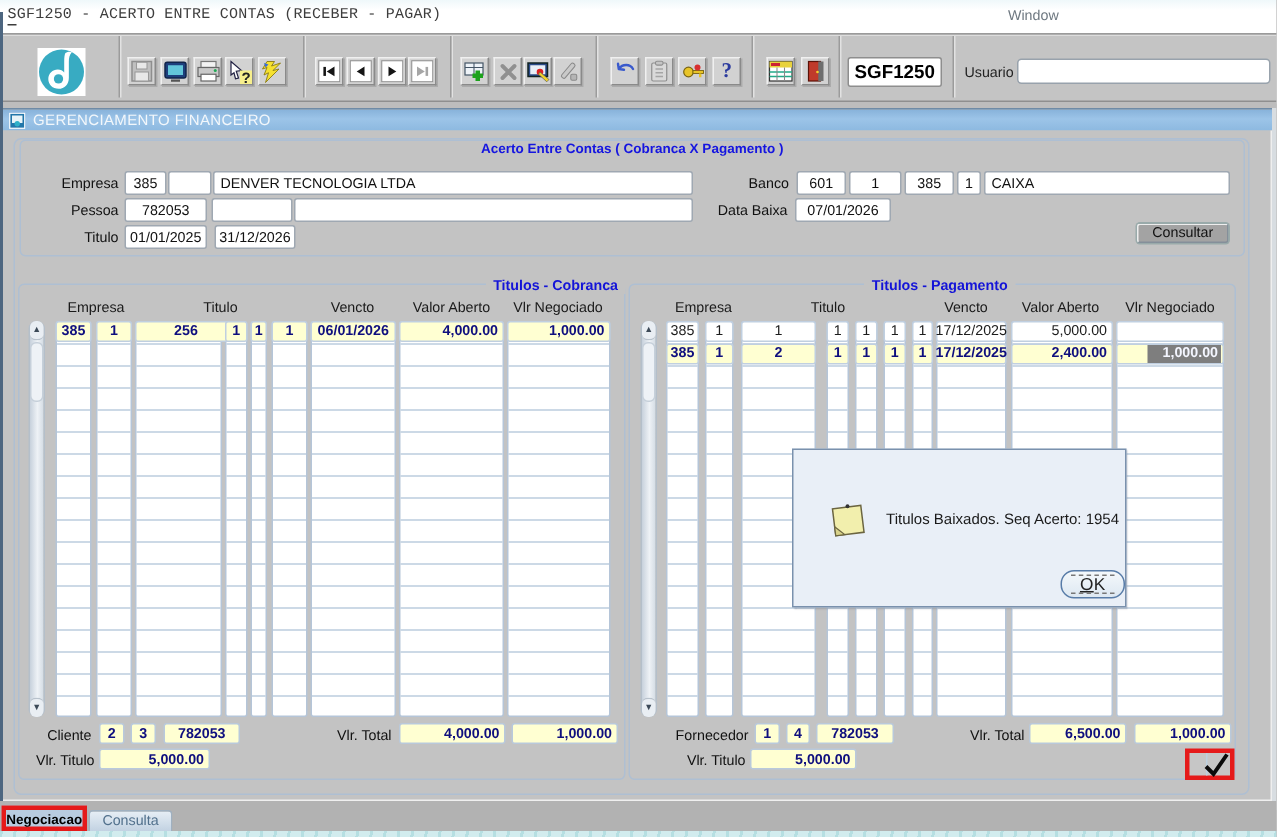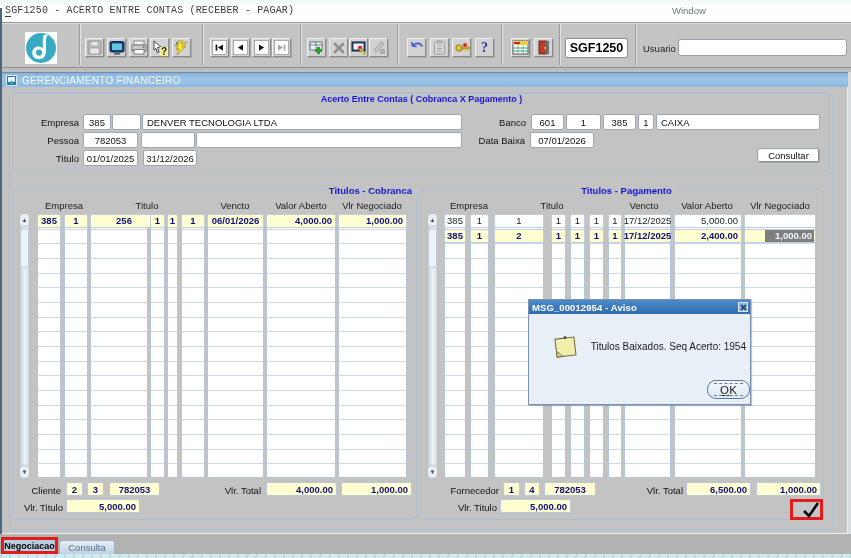--- a/index.html
+++ b/index.html
@@ -207,21 +207,21 @@
 <div class="fld la" style="left:656px;top:114px;width:164px">CAIXA</div>
 <div class="lab" style="left:9px;top:135px;width:70px">Pessoa</div>
 <div class="fld" style="left:83px;top:132px;width:55px">782053</div>
 <div class="fld" style="left:141px;top:132px;width:54px"></div>
 <div class="fld" style="left:196px;top:132px;width:266px"></div>
 <div class="lab" style="left:455px;top:135px;width:70px">Data Baixa</div>
 <div class="fld" style="left:530px;top:132px;width:64px">07/01/2026</div>
 <div class="lab" style="left:9px;top:153px;width:70px">Titulo</div>
 <div class="fld" style="left:83px;top:150px;width:55px">01/01/2025</div>
 <div class="fld" style="left:143px;top:150px;width:54px">31/12/2026</div>
-<div class="abs" style="left:758px;top:149px;width:61px;height:13px;background:#ffffff;border:1px solid;border-color:#eee #848f9a #848f9a #eee;border-radius:2px;box-shadow:0 0 0 1px #9aa;display:flex;align-items:center;justify-content:center;font-size:9.5px;color:#111">Consultar</div>
+<div class="abs" style="left:758px;top:149px;width:61px;height:13px;background:#a3a3a3;border:1px solid;border-color:#eee #848f9a #848f9a #eee;border-radius:2px;box-shadow:0 0 0 1px #9aa;display:flex;align-items:center;justify-content:center;font-size:9.5px;color:#111">Consultar</div>
 <div class="panel" style="left:12px;top:189px;width:405px;height:331px"></div>
 <div class="panel" style="left:419px;top:189px;width:405px;height:331px"></div>
 <div class="abs" style="left:12px;top:184px;width:405px;text-align:right"><span style="background:#c3c3c3;padding:0 5px;font-size:9.5px;font-weight:bold;color:#1414d8">Titulos - Cobranca</span></div>
 <div class="abs" style="left:424px;top:184px;width:405px;text-align:center"><span style="background:#c3c3c3;padding:0 5px;font-size:9.5px;font-weight:bold;color:#1414d8">Titulos - Pagamento</span></div>
 <div class="hdr" style="left:14px;width:100px">Empresa</div>
 <div class="hdr" style="left:97px;width:100px">Titulo</div>
 <div class="hdr" style="left:185px;width:100px">Vencto</div>
 <div class="hdr" style="left:251px;width:100px">Valor Aberto</div>
 <div class="hdr" style="left:322px;width:100px">Vlr Negociado</div>
 <div class="hdr" style="left:419px;width:100px">Empresa</div>
@@ -311,28 +311,20 @@
       <path d="M2 9 L7 14 L16 1" fill="none" stroke="#0a0a0a" stroke-width="2.6"></path>
     </svg>
   </div>
 
 <div class="abs" style="left:0;top:534px;width:851px;height:24px;background:#b2b2b2"></div>
 <div class="abs" style="left:0;top:554px;width:851px;height:4px;background:#d2ecee;background-image:repeating-linear-gradient(100deg,#b6dfe2 0 2px,#d2ecee 2px 9px)"></div>
 <div class="abs" style="left:59px;top:540px;width:56px;height:14px;background:linear-gradient(#e6eef5,#c2d2e2);border:1px solid #9fb0c0;border-bottom:none;border-radius:3px 3px 0 0;display:flex;align-items:center;justify-content:center;color:#51708c;font-size:9.5px">Consulta</div>
 <div class="abs" style="left:1px;top:537px;width:57px;height:17px;border:3px solid #e51a1a;background:#b8cce0;display:flex;align-items:center;justify-content:center;font-size:9px;font-weight:bold;color:#000">Negociacao</div>
 
 <div class="abs" style="left:528px;top:299px;width:223px;height:106px;background:#e9eff7;border:1px solid #7a91ad;box-shadow:1px 1px 1px rgba(80,90,110,.35)">
- <div style="position:absolute;left:0;top:0;right:0;height:14px;background:linear-gradient(#4c8ac8,#2f6cae);display:flex;align-items:center">
-  <span style="margin-left:3px;color:#fff;font-size:9.5px;font-weight:bold;letter-spacing:.1px">MSG_00012954 - Aviso</span>
-  <div style="position:absolute;right:2px;top:2px;width:10px;height:10px;background:#8cb2d8;border:1px solid #dce8f4;display:flex;align-items:center;justify-content:center">
-   <svg width="7" height="7" viewBox="0 0 7 7">
-          <path d="M1 1 L6 6 M6 1 L1 6" stroke="#14335c" stroke-width="1.4"></path>
-        </svg>
-  </div>
- </div>
  <svg style="position:absolute;left:23px;top:34px" width="28" height="27" viewBox="0 0 28 27">
   <g transform="rotate(-7 14 13)">
         <rect x="4" y="4" width="19" height="18" fill="#f2efad" stroke="#6b6540" stroke-width="1"></rect>
   <path d="M4 16 L10 22 L4 22 Z" fill="#d8d28a" stroke="#6b6540" stroke-width=".8"></path>
       </g>
   <circle cx="13" cy="3.5" r="1.3" fill="#333"></circle>
  </svg>
  <div style="position:absolute;right:4px;top:41px;font-size:10px;color:#1a1a1a;white-space:nowrap">Titulos Baixados. Seq Acerto: 1954</div>
  <div style="position:absolute;left:178px;top:80px;width:43px;height:19px;border:1.5px solid #587ca8;border-radius:9px;background:linear-gradient(#f4f8fb,#dde8f2);display:flex;align-items:center;justify-content:center">
   <div style="position:absolute;left:6px;right:6px;top:2px;bottom:2px;border-top:1px dashed #777;border-bottom:1px dashed #777"></div>

